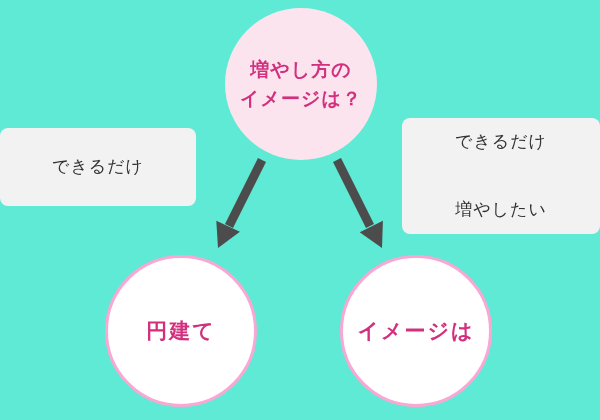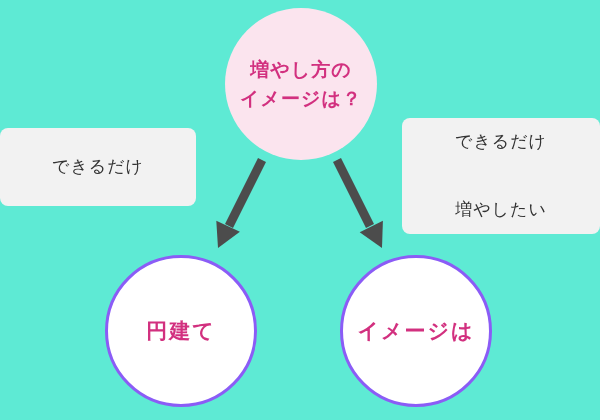--- a/index.html
+++ b/index.html
@@ -64,21 +64,21 @@
     top: 118px;
     width: 198px;
     height: 116px;
   }
   .option-circle {
     position: absolute;
     width: 146px;
     height: 146px;
     border-radius: 50%;
     background: #ffffff;
-    border: 3px solid #8b5cf6;
+    border: 3px solid #f9a8d4;
     display: flex;
     align-items: center;
     justify-content: center;
     text-align: center;
   }
   .option-circle .label {
     color: #d2307f;
     font-size: 21px;
     font-weight: bold;
     letter-spacing: 2px;

